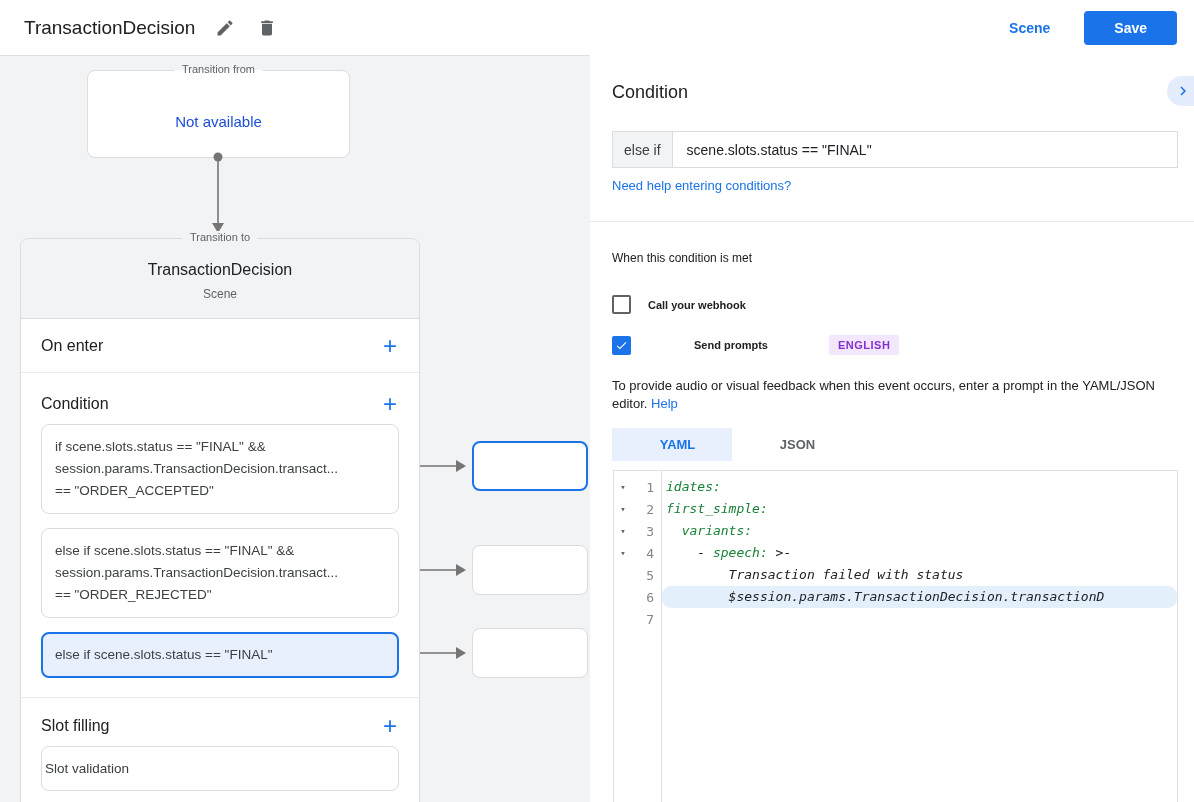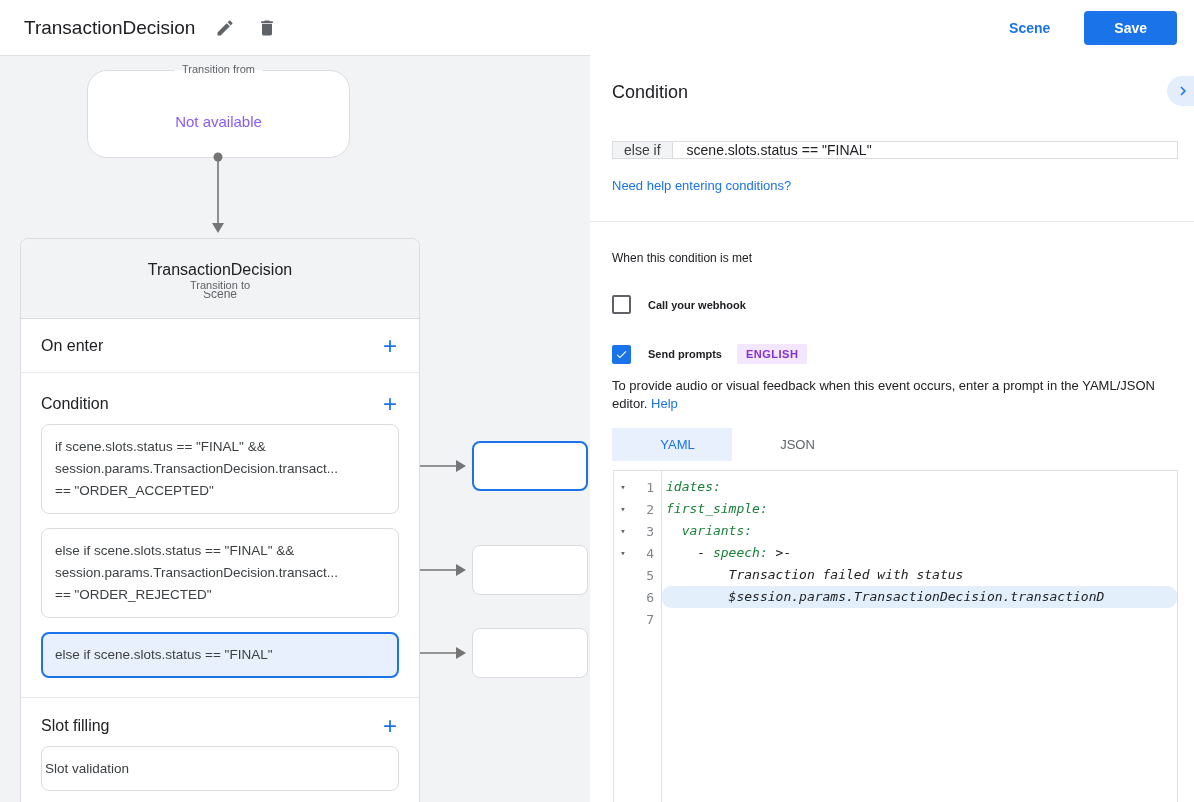--- a/index.html
+++ b/index.html
@@ -19,27 +19,27 @@
     cursor:pointer; padding:9px 30px; border-radius:4px; margin-left:18px; }
 
   
   .main { display:flex; height:747px; }
   .canvas { position:relative; width:590px; height:747px; background:#f1f3f4;
     border-top:1px solid #e0e0e0; overflow:hidden; flex:none; }
   .detail { position:relative; width:604px; height:747px; background:#fff; flex:none; }
 
   
   .from-box { position:absolute; left:87px; top:14px; width:263px; height:88px; background:#fff;
-    border:1px solid #dadce0; border-radius:20px; }
+    border:1px solid #dadce0; border-radius:8px; }
   .legend { position:absolute; top:-8px; left:50%; transform:translateX(-50%); font-size:11px;
     color:#5f6368; padding:0 8px; white-space:nowrap; }
   .legend-split { background:linear-gradient(to bottom,#f1f3f4 55%,#ffffff 55%); }
-  .legend-flat { background:#f1f3f4;margin-top:48px; }
+  .legend-flat { background:#f1f3f4; }
   .from-box .box-text { position:absolute; top:42px; left:0; right:0; text-align:center;
-    font-size:15px; color:#8b5cf6; }
+    font-size:15px; color:#1d4ed8; }
 
   .scene-card { position:absolute; left:20px; top:182px; width:400px; height:575px; background:#fff;
     border:1px solid #dadce0; border-radius:8px 8px 0 0; }
   .scene-header { height:80px; background:#f1f3f4; border-bottom:1px solid #dadce0;
     border-radius:8px 8px 0 0; text-align:center; padding-top:22px; }
   .scene-title { font-size:16px; color:#202124; }
   .scene-sub { font-size:12px; color:#5f6368; margin-top:8px; }
   .card-row { height:54px; display:flex; align-items:center; justify-content:space-between;
     padding:0 20px; border-bottom:1px solid #e8eaed; }
   .row-label { font-size:16px; color:#202124; }
@@ -57,21 +57,21 @@
   .target-box { position:absolute; left:472px; width:116px; height:50px; background:#fff;
     border:1px solid #dadce0; border-radius:8px; cursor:pointer; }
   .target-box.selected { border:2px solid #1a73e8; }
   .arrows { position:absolute; left:0; top:0; pointer-events:none; }
 
   
   .collapse-btn { position:absolute; top:21px; right:0; width:27px; height:30px; background:#e4edfb;
     border:none; border-radius:15px 0 0 15px; cursor:pointer; display:flex; align-items:center;
     justify-content:center; padding-left:4px; }
   .detail-h1 { position:absolute; left:22px; top:27px; font-size:18px; color:#202124; }
-  .cond-row { position:absolute; left:22px; top:76px; right:16px; height:37px; display:flex;align-items:center; }
+  .cond-row { position:absolute; left:22px; top:76px; right:16px; height:37px; display:flex; }
   .cond-prefix { background:#f1f3f4; border:1px solid #dadce0; font-size:14px; color:#3c4043;
     display:flex; align-items:center; padding:0 11px; white-space:nowrap; }
   .cond-input { flex:1; border:1px solid #dadce0; border-left:none; font-size:14px; color:#202124;
     padding:0 14px; outline:none; font-family:"Liberation Sans",sans-serif; }
   .help-link { position:absolute; left:22px; top:123px; font-size:13px; color:#1a73e8;
     text-decoration:none; cursor:pointer; }
   .detail-divider { position:absolute; left:0; right:0; top:166px; border-top:1px solid #e8eaed; }
   .detail-h2 { position:absolute; left:22px; top:196px; font-size:12px; color:#202124; }
   .check-row { position:absolute; left:22px; display:flex; align-items:center; cursor:pointer; }
   .checkbox { width:19px; height:19px; border:2px solid #5f6368; border-radius:2px; background:#fff;
@@ -79,21 +79,21 @@
   .checkbox.checked { background:#1a73e8; border-color:#1a73e8; }
   .check-label { font-size:11px; font-weight:700; color:#202124; margin-left:17px; }
   .badge { font-size:11px; font-weight:700; letter-spacing:0.5px; color:#8430ce; background:#f2e7fe;
     padding:4px 9px; border-radius:2px; margin-left:15px; }
   .desc { position:absolute; left:22px; top:322px; width:556px; font-size:13px; line-height:18px;
     color:#202124; }
   .desc a { color:#1a73e8; text-decoration:none; cursor:pointer; }
 
   .tabs { position:absolute; left:22px; top:373px; display:flex; }
   .tab { width:120px; height:33px; display:flex; align-items:center; justify-content:center;
-    font-size:13px; font-weight:400; color:#5f6368; cursor:pointer;padding-left:11px; }
+    font-size:13px; font-weight:700; color:#5f6368; cursor:pointer;padding-left:11px; }
   .tab.active { background:#e8f0fe; color:#1a73e8; }
 
   .editor { position:absolute; left:23px; top:415px; width:565px; bottom:-2px;
     border:1px solid #e0e0e0; background:#fff; display:flex; overflow:hidden;
     font-family:"DejaVu Sans Mono", monospace; font-size:13px; cursor:text; }
   .gutter { width:48px; flex:none; border-right:1px solid #e0e0e0; padding-top:5px; }
   .gutter-row { height:22px; display:flex; align-items:center; }
   .fold { width:18px; text-align:center; font-size:9px; color:#5f6368; cursor:pointer; }
   .lnum { flex:1; text-align:right; padding-right:7px; color:#80868b; font-size:13px; }
   .code-area { flex:1; padding-top:5px; overflow:hidden; }
@@ -222,21 +222,21 @@
 
     <div class="detail-divider"></div>
 
     <div class="detail-h2">When this condition is met</div>
 
     <div class="check-row" style="top:240px;">
       <span class="checkbox" id="webhook-box"></span>
       <span class="check-label">Call your webhook</span>
     </div>
 
-    <div class="check-row" style="top:289px;">
+    <div class="check-row" style="top:280px;gap:46px;">
       <span class="checkbox checked" id="prompts-box">
         <svg width="13" height="13" viewBox="0 0 24 24">
             <path d="M9 16.2L4.8 12l-1.4 1.4L9 19 21 7l-1.4-1.4z" fill="#fff"></path>
           </svg>
       </span>
       <span class="check-label">Send prompts</span>
       <span class="badge">ENGLISH</span>
     </div>
 
     <div class="desc">

